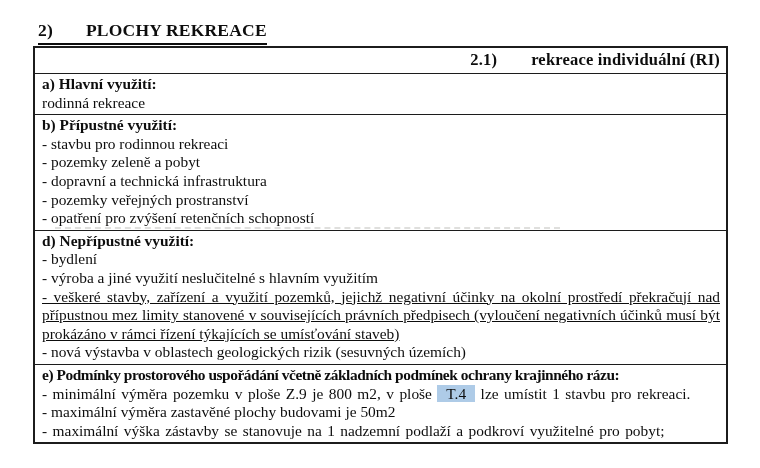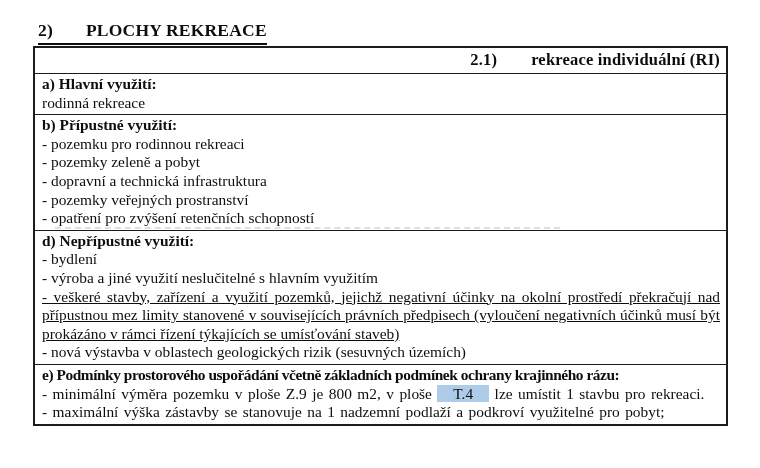--- a/index.html
+++ b/index.html
@@ -82,21 +82,21 @@
     font-size: 15.4px;
     line-height: 18.6px;
     text-align: justify;
     white-space: normal;
     text-decoration: underline;
   }
   .stretched {
     word-spacing: 1.6px;
   }
   .hl {
-    padding: 0 16px;
+    padding: 0 9px;
   }
 
   
   .scan-artifact {
     position: absolute;
     top: 227px;
     left: 55px;
     width: 505px;
     height: 0;
     border-top: 2px dashed #c6c6c3;
@@ -117,36 +117,37 @@
     <span class="t-number">2.1)</span><span>rekreace individuální (RI)</span>
   </div>
 
   <div class="t-row">
     <div class="sec-label">a) Hlavní využití:</div>
     <div class="line">rodinná rekreace</div>
   </div>
 
   <div class="t-row">
     <div class="sec-label">b) Přípustné využití:</div>
-    <div class="line">- pozemku pro rodinnou rekreaci</div>
+    <div class="line">- stavbu pro rodinnou rekreaci</div>
     <div class="line">- pozemky zeleně a pobyt</div>
     <div class="line">- dopravní a technická infrastruktura</div>
     <div class="line">- pozemky veřejných prostranství</div>
     <div class="line">- opatření pro zvýšení retenčních schopností</div>
   </div>
 
   <div class="t-row">
     <div class="sec-label">d) Nepřípustné využití:</div>
     <div class="line">- bydlení</div>
     <div class="line">- výroba a jiné využití neslučitelné s hlavním využitím</div>
     <div class="justify-block">- veškeré stavby, zařízení a využití pozemků, jejichž negativní účinky na okolní prostředí překračují nad přípustnou mez limity stanovené v souvisejících právních předpisech (vyloučení negativních účinků musí být prokázáno v rámci řízení týkajících se umísťování staveb)</div>
     <div class="line">- nová výstavba v oblastech geologických rizik (sesuvných územích)</div>
   </div>
 
   <div class="t-row">
     <div class="sec-label sec-label-condensed">e) Podmínky prostorového uspořádání včetně základních podmínek ochrany krajinného rázu:</div>
     <div class="line stretched"><span>- minimální výměra pozemku v ploše Z.9 je 800 m2, v ploše </span><span class="hl" style="background: rgb(174, 203, 231);">T.4</span><span> lze umístit 1 stavbu pro rekreaci.</span></div>
+    <div class="line">- maximální výměra zastavěné plochy budovami je 50m2</div>
     <div class="line stretched">- maximální výška zástavby se stanovuje na 1 nadzemní podlaží a podkroví využitelné pro pobyt;</div>
   </div>
 
 </div>
 
 <div class="scan-artifact"></div>
 
 </body></html>

